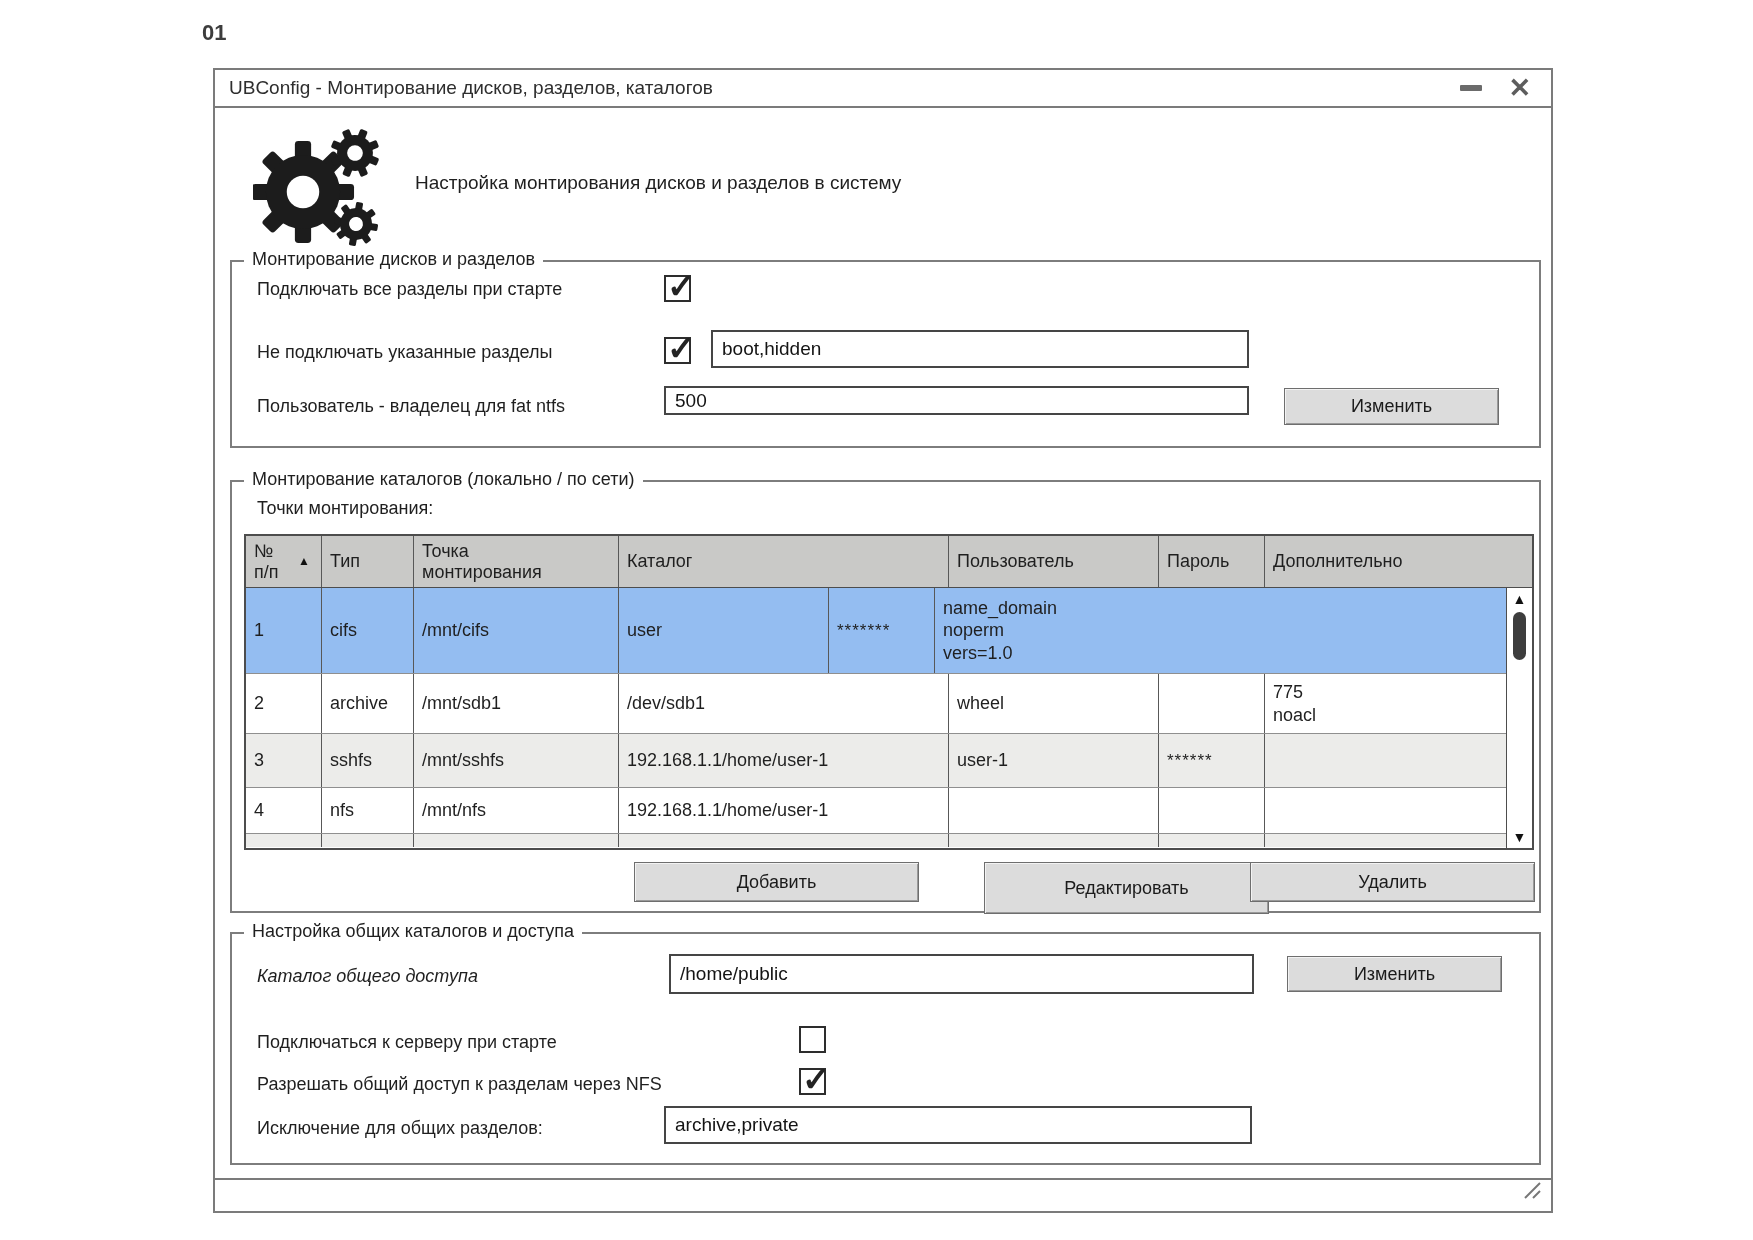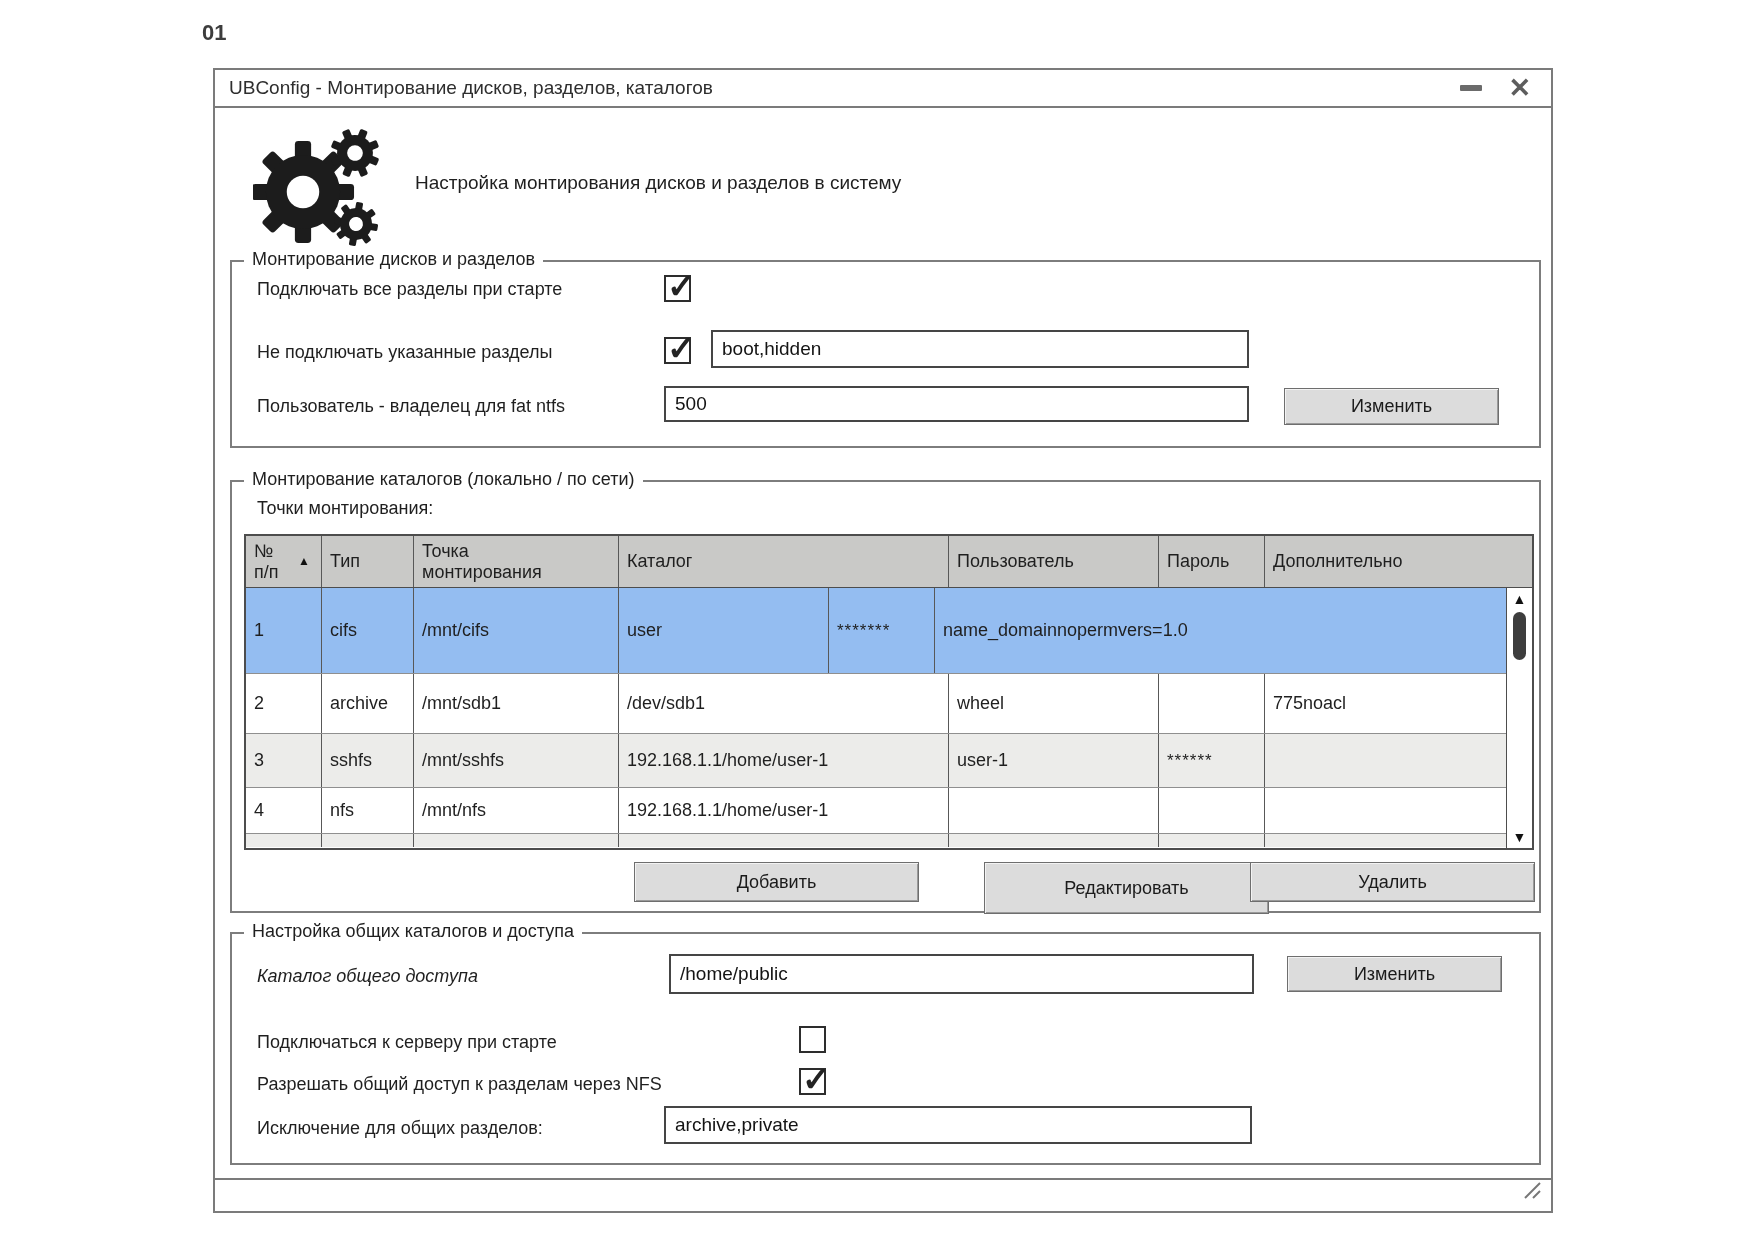--- a/index.html
+++ b/index.html
@@ -45,21 +45,21 @@
   .c-user { width:210px; }
   .c-pass { width:106px; }
   .c-extra{ width:265px; border-right:none; padding-right:52px; }
   .hwrap-num { width:36px; }
   .hwrap-point { width:128px; }
   .sort-arrow { font-size:12px; color:#111; margin-left:8px; }
   .trow { display:flex; border-bottom:1px solid #8f8f8f; background:#fff; }
   .trow.selected { background:#94bdf1; }
   .trow.alt { background:#ececea; }
   .trow .td { line-height:1.25; }
-  .extra-lines { display:flex; flex-direction:row; justify-content:space-between; }
+  .extra-lines { display:flex; flex-direction:column; justify-content:space-between; }
   .r1 { height:86px; } .r2 { height:60px; } .r3 { height:54px; } .r4 { height:46px; }
   .rp { height:13px; border-bottom:none; }
   .pass { letter-spacing:1px; font-size:17px; }
   .scrollbar { position:absolute; right:0; top:52px; bottom:0; width:26px; background:#fff;
     border-left:1px solid #4d4d4d; z-index:3; display:block; }
   .sb-up, .sb-down { position:absolute; left:0; right:0; text-align:center; font-size:14px; color:#111; cursor:pointer; }
   .sb-up { top:3px; } .sb-down { bottom:3px; }
   .sb-thumb { position:absolute; left:6px; top:24px; width:13px; height:48px; background:#3d3d3d; border-radius:7px; cursor:grab; }
 
   .statusbar { position:absolute; left:0; right:0; bottom:0; height:33px; border-top:2px solid #7b7b7b; background:#fff; }
@@ -107,21 +107,21 @@
   <div class="subtitle">Настройка монтирования дисков и разделов в систему</div>
 
   <div class="groupbox" id="group-disks">
     <span class="legend">Монтирование дисков и разделов</span>
     <span class="lbl" style="left:25px; top:17px;">Подключать все разделы при старте</span>
     <span class="cbx checked" style="left:432px; top:13px;"></span>
     <span class="lbl" style="left:25px; top:80px;">Не подключать указанные разделы</span>
     <span class="cbx checked" style="left:432px; top:75px;"></span>
     <input class="txt" style="left: 479px; top: 68px; width: 538px; height: 38px;" value="boot,hidden">
     <span class="lbl" style="left:25px; top:134px;">Пользователь - владелец для fat ntfs</span>
-    <input class="txt" style="left: 432px; top: 124px; width: 585px; height: 36px;" value="500">
+    <input class="txt" style="left: 432px; top: 124px; width: 585px; height: 29px;" value="500">
     <button class="btn" style="left:1052px; top:126px; width:215px; height:37px;">Изменить</button>
   </div>
 
   <div class="groupbox" id="group-mounts">
     <span class="legend">Монтирование каталогов (локально / по сети)</span>
     <span class="lbl" style="left:25px; top:16px;">Точки монтирования:</span>
 
     <div class="mtable">
       <div class="thead">
         <div class="th c-num">

